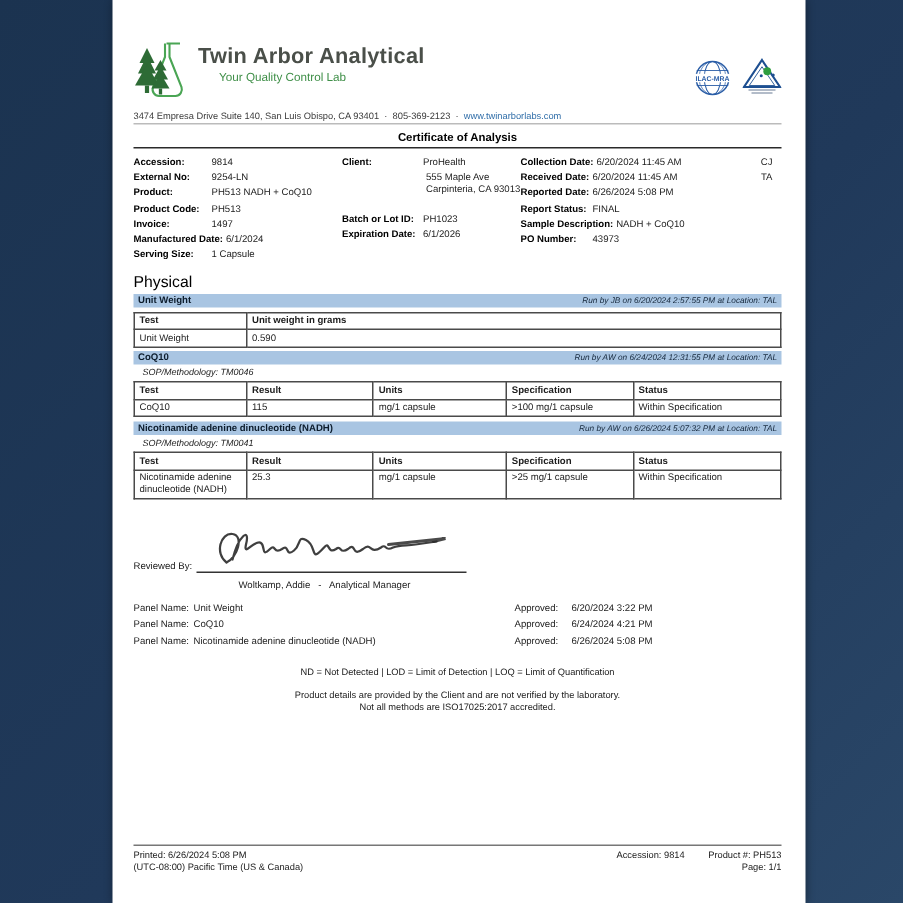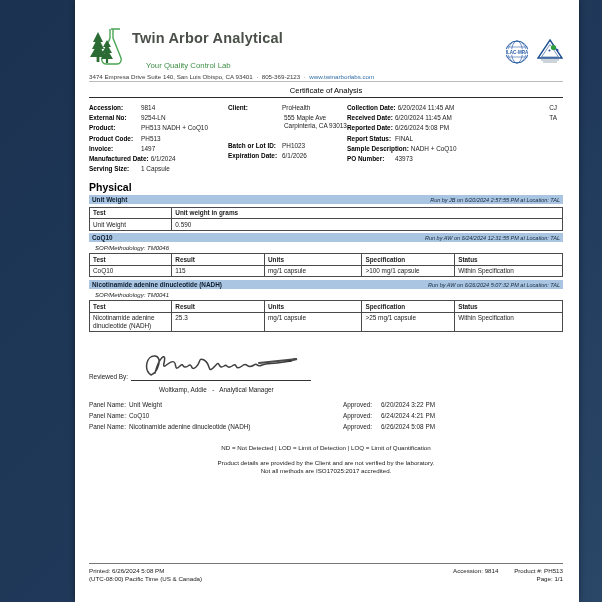--- a/index.html
+++ b/index.html
@@ -1,49 +1,49 @@
 <!DOCTYPE html>
 <html><head>
 <meta charset="utf-8">
 <style>
   * { margin:0; padding:0; box-sizing:border-box; }
   html,body { width:602px; height:602px; }
   body { font-family:"Liberation Sans", sans-serif; color:#1c1c1c; }
   .backdrop { position:relative; width:602px; height:602px;
     background:linear-gradient(135deg,#1b3350 0%,#20395a 55%,#2a4768 100%); overflow:hidden; }
-  .page { position:absolute; left:75px; top:0; width:504px; height:602px; background:#ffffff;
+  .page { position:absolute; left:75px; top:0; width:462px; height:602px; background:#ffffff;
     box-shadow:0 0 6px rgba(0,0,0,.45); }
   .content { position:relative; width:100%; height:100%; padding:26px 16px 0 14px; }
 
   
   .header-row { display:flex; justify-content:space-between; align-items:flex-start; }
   .brand { display:flex; align-items:flex-start; gap:3px; }
   .brand-text { padding-top:4px; }
   .company { font-size:14.5px; font-weight:bold; color:#4a4f49; letter-spacing:.2px; }
-  .tagline { font-size:7.8px; color:#3f8f48; margin:15px 0 0 14px; }
+  .tagline { font-size:7.8px; color:#3f8f48; margin:1px 0 0 14px; }
   .badges { display:flex; align-items:center; gap:5px; margin-top:12px; }
   .address { font-size:6.2px; color:#3a3a3a; margin-top:1px; }
   .address .site { color:#2f6da8; }
-  .doc-title { text-align:center; font-weight:normal; font-size:7.6px; margin-top:4px; color:#000; }
+  .doc-title { text-align:center; font-weight:bold; font-size:7.6px; margin-top:4px; color:#000; }
   .rule-light { border-top:.8px solid #bbb; margin-top:1px; }
   .rule-dark { border-top:1.6px solid #2a2a2a; margin-top:2px; }
 
   
   .info { display:flex; margin-top:6px; font-size:6.4px; }
   .irow { display:flex; margin-bottom:2.6px; line-height:7.6px; }
   .ilabel { font-weight:bold; color:#000; }
   .col1 { width:139px; } .col1 .ilabel { min-width:52px; padding-right:2px; }
   .col2 { width:119px; } .col2 .ilabel { min-width:54px; padding-right:2px; }
   .col3 { flex:1; } .col3 .ilabel { min-width:48px; padding-right:2px; }
   .client-addr { margin-left:56px; line-height:8.2px; }
   .gap-mid { height:11px; }
   .initials { margin-left:auto; padding-right:6px; }
 
   
-  .section-heading { font-size:10.5px; font-weight:bold; color:#000; margin-top:6px; }
+  .section-heading { font-size:10.5px; font-weight:normal; color:#000; margin-top:6px; }
   .bar { background:#a9c5e2; display:flex; justify-content:space-between; align-items:center;
     padding:1px 3px; margin-top:2px; }
   .bar-name { font-size:6.4px; font-weight:bold; color:#0c1c2c; }
   .run { font-size:5.5px; font-style:italic; font-weight:normal; color:#16283c; }
   .sop { font-size:6px; font-style:italic; color:#222; margin:2.5px 0 0 6px; }
   table { width:100%; border-collapse:collapse; table-layout:fixed; margin-top:2.5px;
     font-size:6.4px; }
   th,td { border:1px solid #4a4a4a; padding:1.5px 3px; text-align:left; vertical-align:top;
     font-weight:normal; line-height:7.6px; }
   th { font-weight:bold; }

